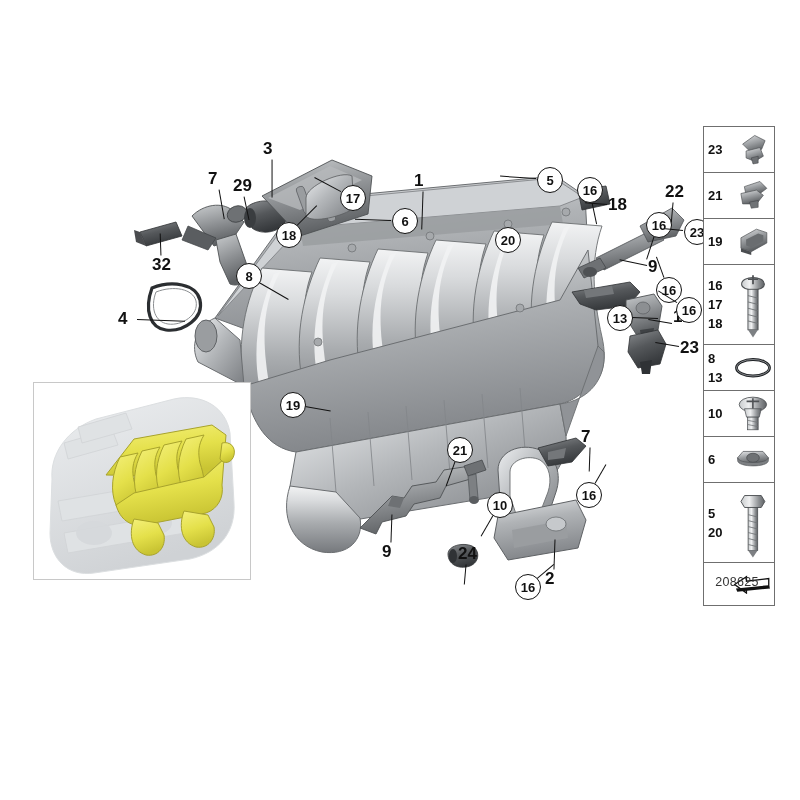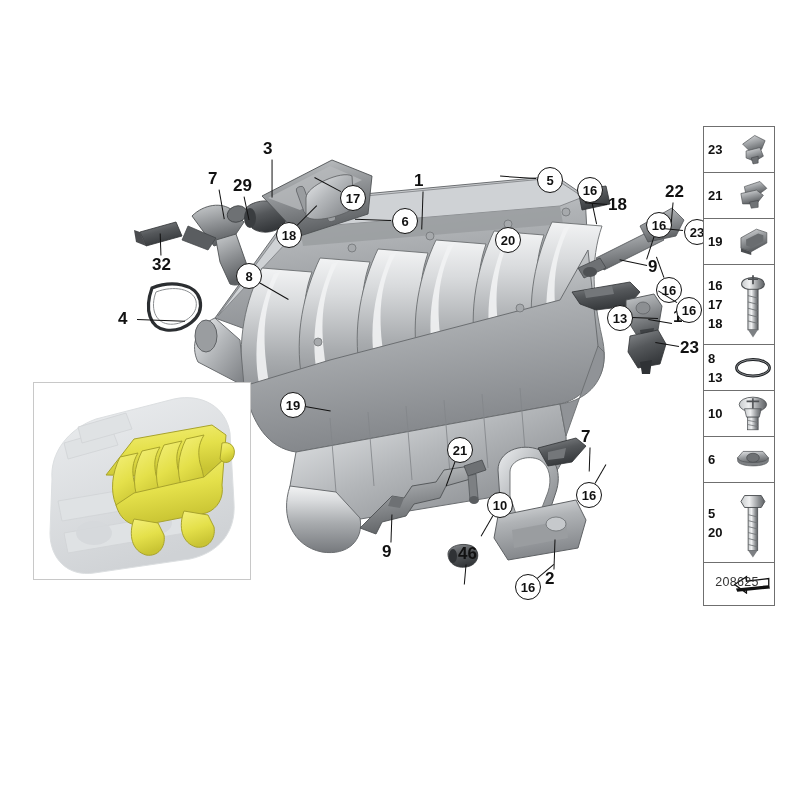--- a/index.html
+++ b/index.html
@@ -226,21 +226,21 @@
       <div class="cal plain" style="left: 680px; top: 339px;">23</div>
       <div class="lead" style="left: 160.651px; top: 255.006px; width: 22px; transform: rotate(268deg);"></div>
       <div class="cal plain" style="left: 152px; top: 256px;">32</div>
       <div class="lead" style="left: 136.994px; top: 319.349px; width: 48px; transform: rotate(2deg);"></div>
       <div class="cal plain" style="left: 118px; top: 310px;">4</div>
       <div class="lead" style="left: 589.651px; top: 446.994px; width: 24px; transform: rotate(92deg);"></div>
       <div class="cal plain" style="left: 581px; top: 428px;">7</div>
       <div class="lead" style="left: 391.349px; top: 542.006px; width: 28px; transform: rotate(272deg);"></div>
       <div class="cal plain" style="left: 382px; top: 543px;">9</div>
       <div class="lead" style="left: 466.128px; top: 563.962px; width: 20px; transform: rotate(95deg);"></div>
-      <div class="cal plain" style="left: 458px; top: 545px;">46</div>
+      <div class="cal plain" style="left: 458px; top: 545px;">24</div>
       <div class="lead" style="left: 554.349px; top: 569.006px; width: 30px; transform: rotate(272deg);"></div>
       <div class="cal plain" style="left: 545px; top: 570px;">2</div>
       <div class="lead" style="left: 340.522px; top: 190.897px; width: 30px; transform: rotate(208deg);"></div>
       <div class="cal circ" style="left: 340px; top: 185px;">17</div>
       <div class="lead" style="left: 297.192px; top: 224.808px; width: 28px; transform: rotate(315deg);"></div>
       <div class="cal circ" style="left: 276px; top: 222px;">18</div>
       <div class="lead" style="left: 391.008px; top: 219.546px; width: 36px; transform: rotate(182deg);"></div>
       <div class="cal circ" style="left: 392px; top: 208px;">6</div>
       <div class="lead" style="left: 259.258px; top: 281.5px; width: 34px; transform: rotate(30deg);"></div>
       <div class="cal circ" style="left: 236px; top: 263px;">8</div>

